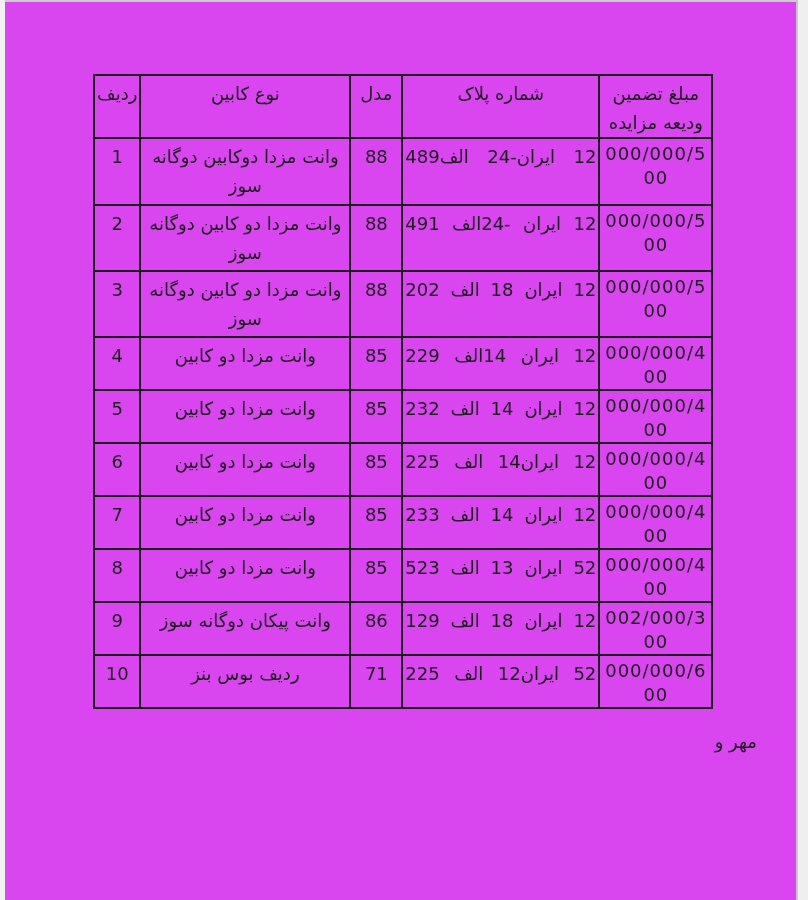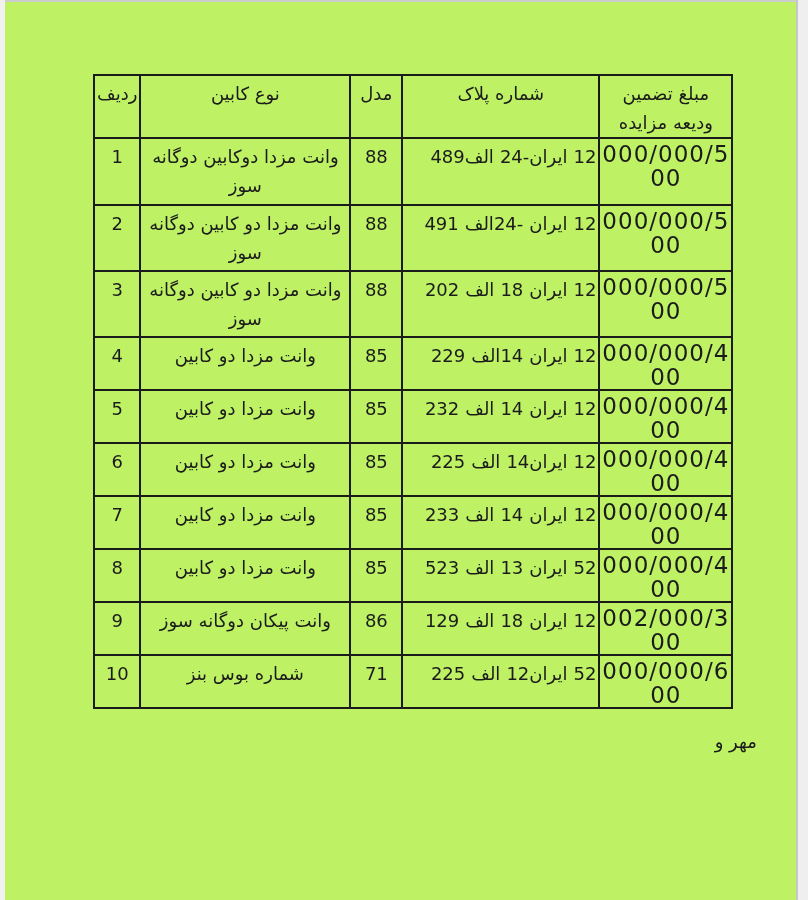--- a/index.html
+++ b/index.html
@@ -2,21 +2,21 @@
 <html lang="fa"><head>
 <meta charset="utf-8">
 <style>
   * { margin:0; padding:0; box-sizing:border-box; }
   html,body { width:808px; height:900px; }
   body {
     background:#ffffff;
     font-family:"DejaVu Sans","Liberation Sans",sans-serif;
     color:#1b1b1b;
   }
-  .page { position:relative; width:808px; height:900px; background:#bef264; overflow:hidden; }
+  .page { position:relative; width:808px; height:900px; background:#d946ef; overflow:hidden; }
 
   .gutter-left  { position:absolute; left:0; top:0; width:5px;  height:100%; background:#f1f1f1; }
   .gutter-right { position:absolute; right:0; top:0; width:12px; height:100%; background:#efefef; border-left:2px solid #c6c6c6; }
   .top-edge     { position:absolute; top:0; left:5px; right:12px; height:2px; background:#cdcdcd; }
 
   table.doc-table {
     position:absolute; left:93px; top:74px;
     border-collapse:collapse; table-layout:fixed;
   }
   .doc-table th, .doc-table td {
@@ -33,24 +33,24 @@
   .col-type    { width:210px; }
   .col-model   { width:52px; }
   .col-plate   { width:197px; }
   .col-deposit { width:113px; }
 
   .th-deposit { text-align:right; padding-right:5px; line-height:27px; }
   .rtl-text { direction:rtl; unicode-bidi:isolate; }
 
   .plate-inner {
     display:flex; direction:ltr; flex-direction:row;
-    justify-content:flex-end; gap:6px; line-height:29px;
+    justify-content:space-between; gap:6px; line-height:29px;
   }
   .plate-group { display:inline-flex; flex-direction:row; }
-  .deposit-line { direction:ltr; font-size:23px; line-height:24px; letter-spacing:1px; white-space:nowrap; }
+  .deposit-line { direction:ltr; font-size:18px; line-height:24px; letter-spacing:1px; white-space:nowrap; }
 
   .footer {
     position:absolute; left:55px; top:730px; width:702px;
     font-size:18px;
   }
   .footer-line1 {
     display:flex; direction:rtl; flex-direction:row;
     justify-content:space-between; align-items:baseline;
     line-height:23px;
   }
@@ -394,21 +394,21 @@
           <td>
             <div class="deposit-line">002/000/3</div>
             <div class="deposit-line">00</div>
           </td>
         </tr>
         <tr style="height: 47px; margin-top: 20px;">
           <td>
             <div>10</div>
           </td>
           <td>
-            <div class="rtl-text">شماره بوس بنز</div>
+            <div class="rtl-text">ردیف بوس بنز</div>
           </td>
           <td>
             <div>71</div>
           </td>
           <td>
             <div class="plate-inner">
               <span class="plate-group">
                 <span>225</span>
               </span>
               <span class="plate-group">

